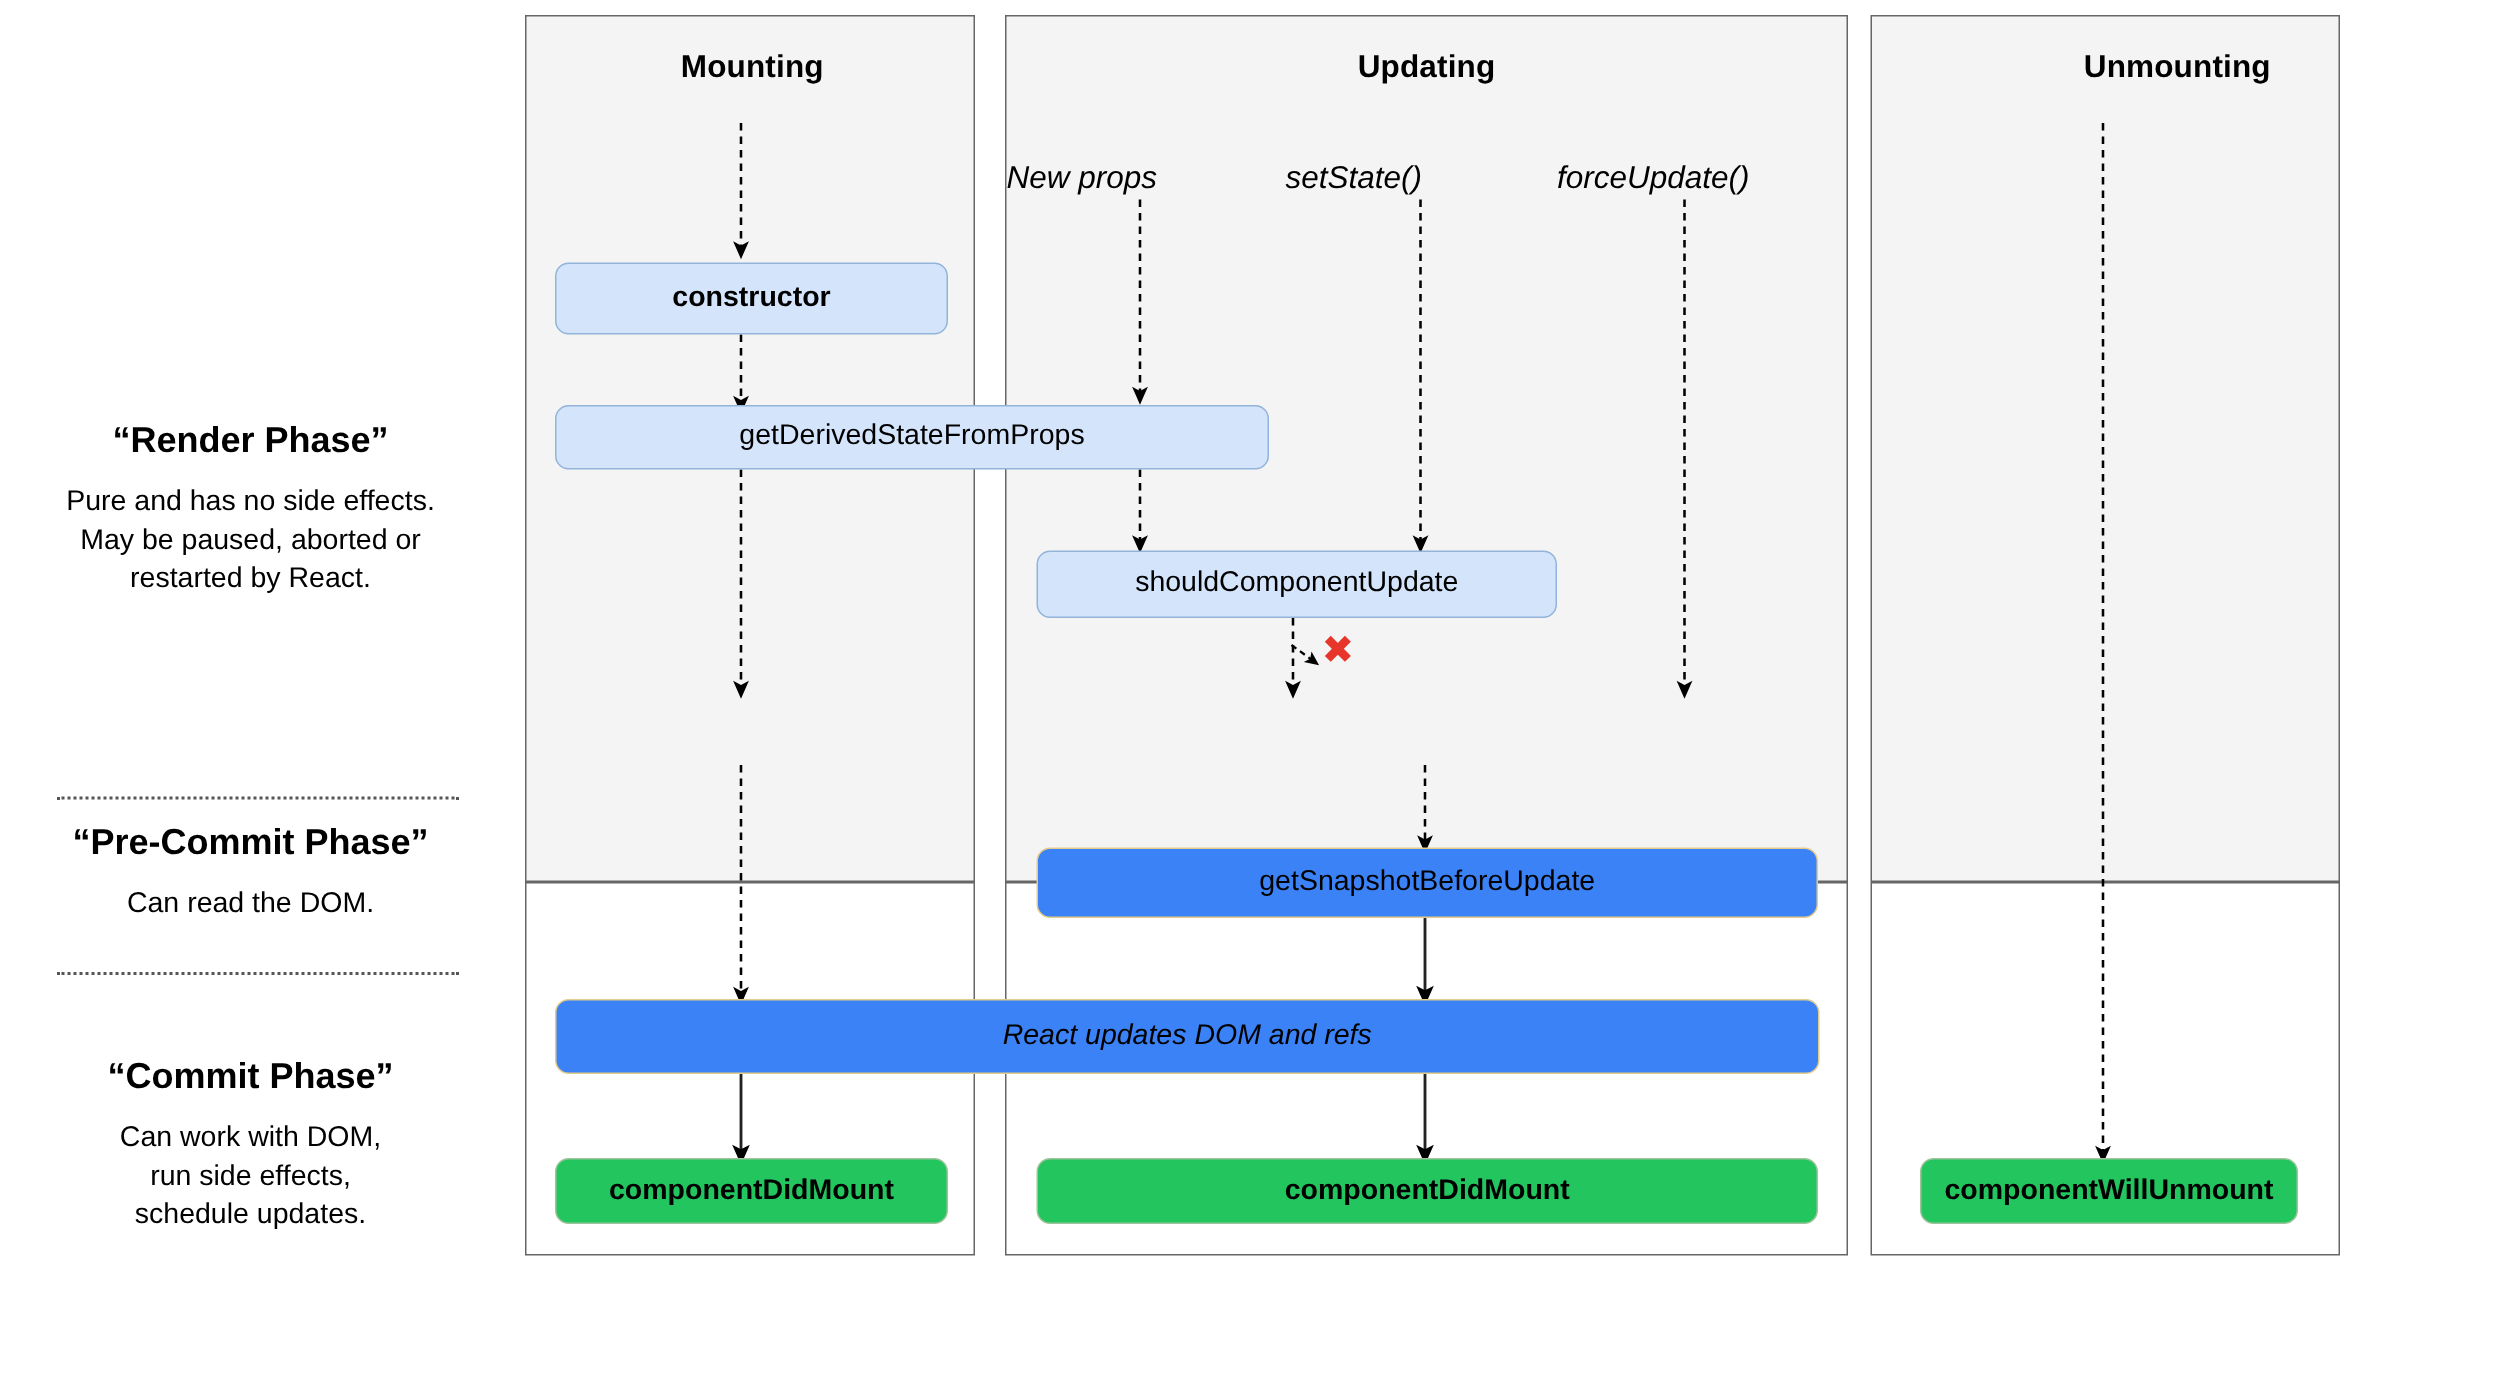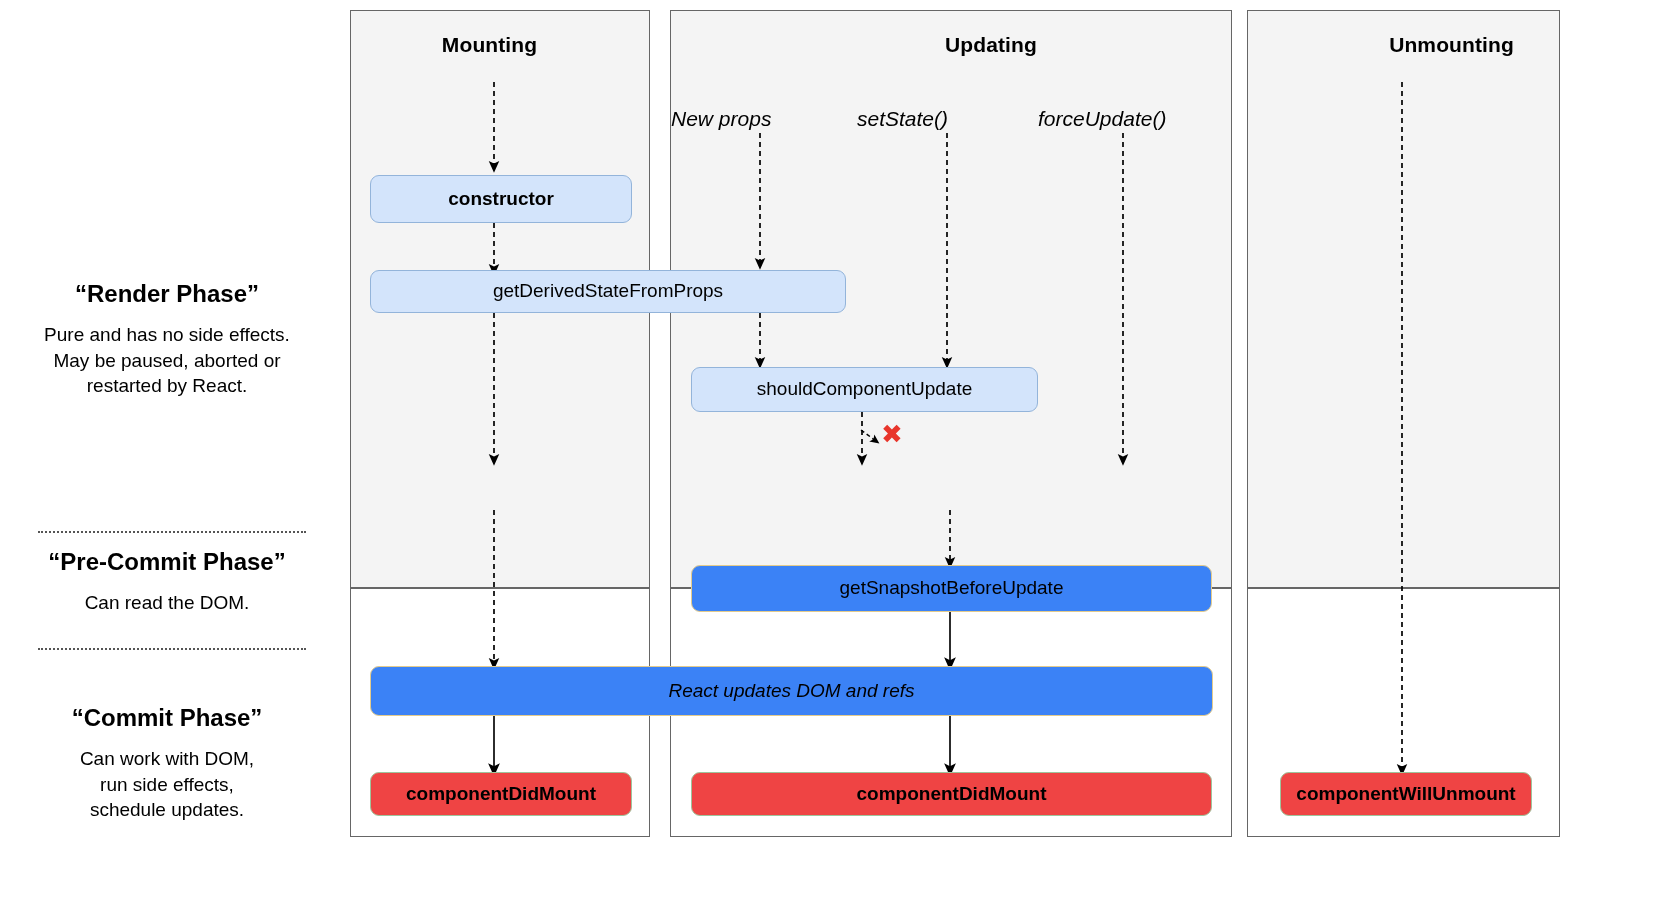--- a/index.html
+++ b/index.html
@@ -33,21 +33,21 @@
   .node{
     position:absolute;box-sizing:border-box;
     border-radius:9px;
     display:flex;align-items:center;justify-content:center;
     font-size:19px;
     text-align:center;
     line-height:1.1;
   }
   .node.blue{background:#d3e4fb;border:1.4px solid #93b4da;}
   .node.yellow{background:#3b82f6;border:1.4px solid #e3cb8c;}
-  .node.green{background:#ef4444;border:1.4px solid #9fc49c;}
+  .node.green{background:#22c55e;border:1.4px solid #9fc49c;}
   .node.bold{font-weight:bold;}
   .node.italic{font-style:italic;}
 
   
   #arrows{position:absolute;left:0;top:0;width:1674px;height:917px;pointer-events:none;}
 
   
   .legend-block{position:absolute;text-align:center;width:310px;left:12px;}
   .legend-title{font-size:24px;font-weight:bold;margin-bottom:14px;}
   .legend-body{font-size:19px;line-height:1.35;}
@@ -69,22 +69,22 @@
 
   <div class="col-frame col-top" style="left:350px;top:10px;width:300px;height:578px;"></div>
   <div class="col-frame col-bottom" style="left:350px;top:588px;width:300px;height:249px;"></div>
 
   <div class="col-frame col-top" style="left:670px;top:10px;width:562px;height:578px;"></div>
   <div class="col-frame col-bottom" style="left:670px;top:588px;width:562px;height:249px;"></div>
 
   <div class="col-frame col-top" style="left:1247px;top:10px;width:313px;height:578px;"></div>
   <div class="col-frame col-bottom" style="left:1247px;top:588px;width:313px;height:249px;"></div>
 
-  <div class="col-title" style="left:350px;top:33px;width:279px;">Mounting</div>
-  <div class="col-title" style="left:670px;top:33px;width:562px;padding-left:40px;">Updating</div>
+  <div class="col-title" style="left:350px;top:33px;width:279px;padding-left:12px;">Mounting</div>
+  <div class="col-title" style="left:670px;top:33px;width:562px;">Updating</div>
   <div class="col-title" style="left:1247px;top:33px;width:313px;margin-left:48px;">Unmounting</div>
 
   <div class="trigger" style="left:671px;top:107px;width:180px;">New props</div>
   <div class="trigger" style="left:857px;top:107px;width:180px;">setState()</div>
   <div class="trigger" style="left:1038px;top:107px;width:190px;">forceUpdate()</div>
 
   <svg id="arrows" viewBox="0 0 1674 917">
     <defs>
       <marker id="ah" markerWidth="9" markerHeight="9" refX="4.2" refY="4" orient="auto" markerUnits="strokeWidth">
         <path d="M0.6,0.9 L7.6,4 L0.6,7.1 L2.2,4 Z" fill="#000"></path>

